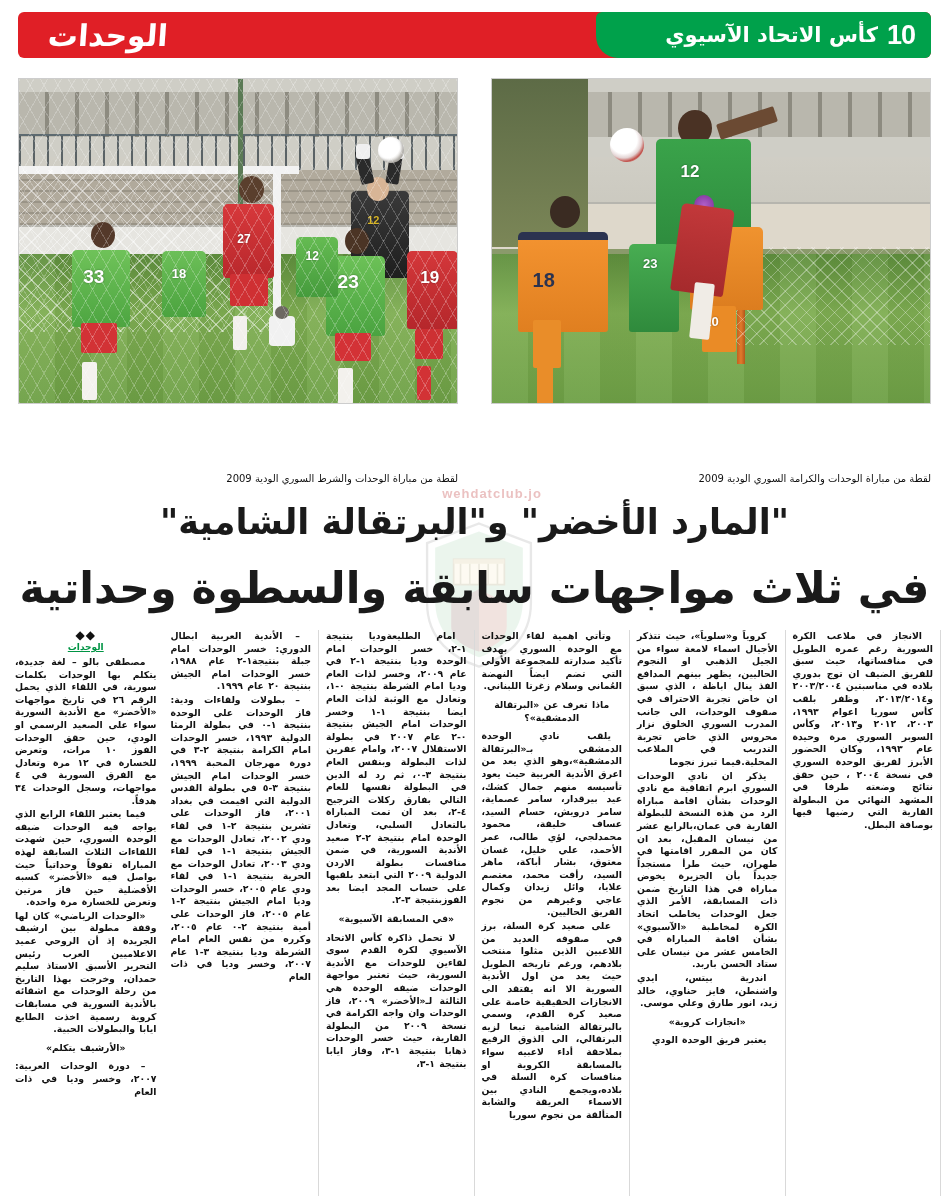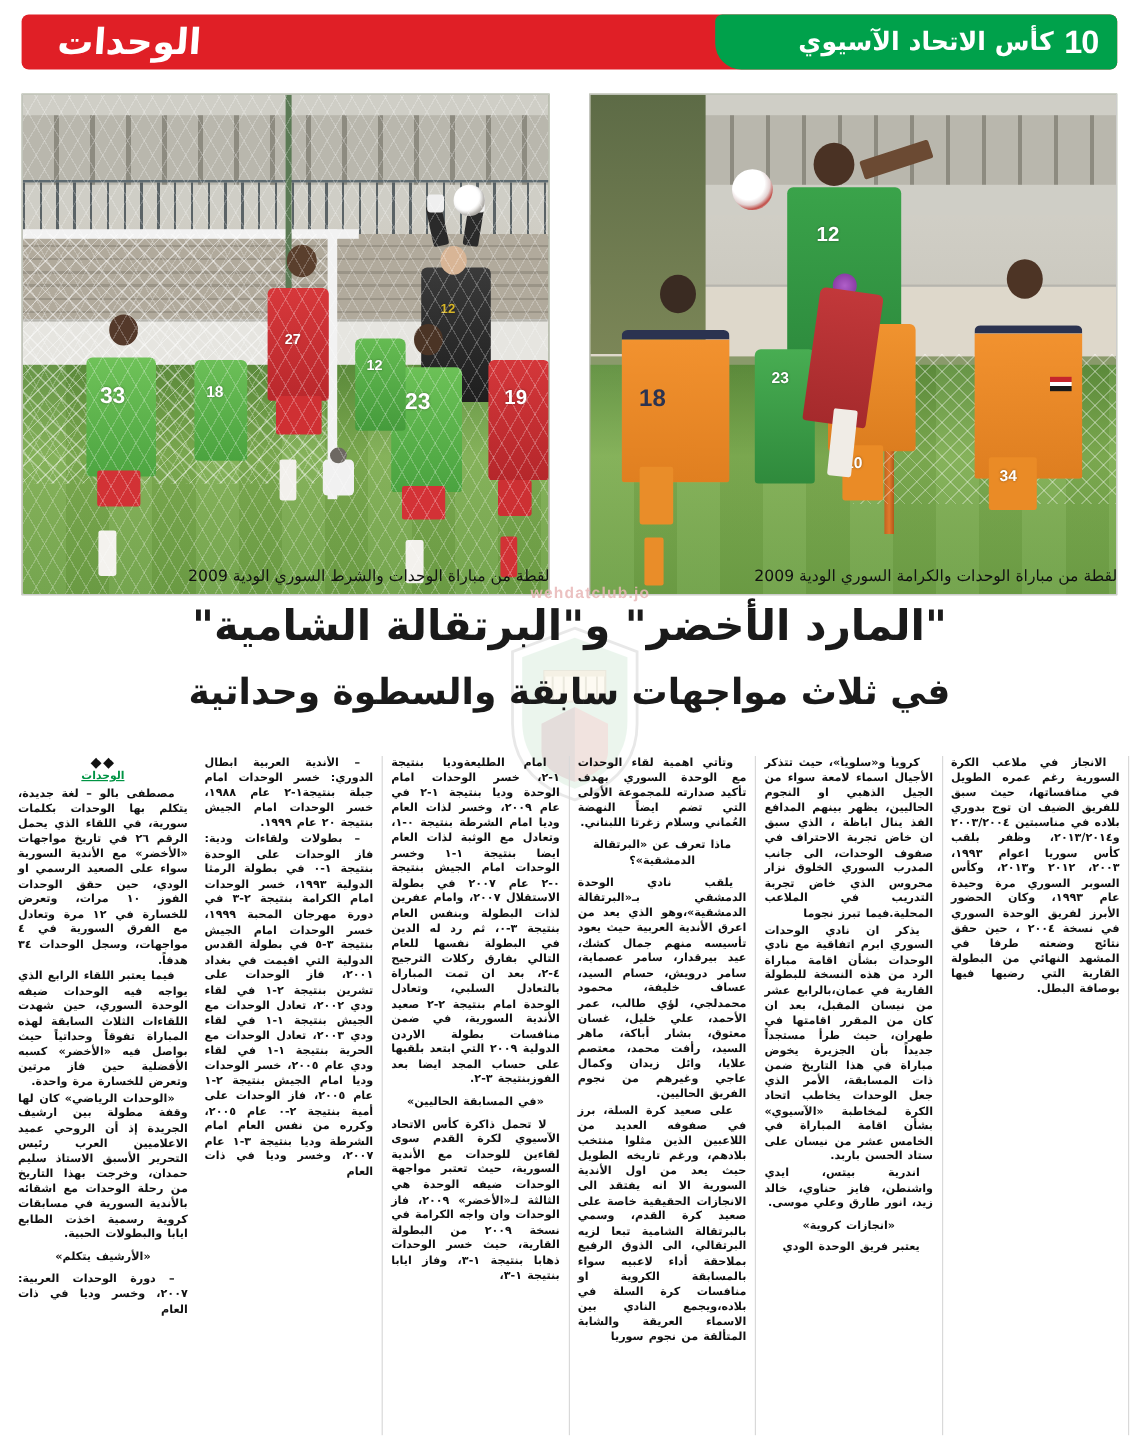--- a/index.html
+++ b/index.html
@@ -50,21 +50,21 @@
     display:flex;align-items:center;
     color:#ffffff;font-size:30px;font-weight:bold;
     font-family:"DejaVu Sans",sans-serif;
     letter-spacing:1px;
     transform:skewX(-4deg);
   }
 
   
   .photo-row{position:absolute;left:18px;top:78px;width:913px;height:390px;}
   .photo{
-    position:absolute;top:0;height:418px;width:440px;
+    position:absolute;top:0;height:326px;width:440px;
     overflow:hidden;background:#8a9a6b;
     border:1px solid #cdcdcd;box-sizing:border-box;
   }
   .photo-right{right:0;}
   .photo-left{left:0;}
 
   
   .sky{position:absolute;left:0;top:0;width:100%;height:46%;background:linear-gradient(#d8d6cf,#c9c7bd);}
   .standwall{position:absolute;left:0;top:0;width:100%;height:24%;background:#cfcec6;}
   .windowrow{position:absolute;left:0;top:4%;width:100%;height:14%;
@@ -103,36 +103,36 @@
   .photo-left .fence{position:absolute;left:0;top:0;width:100%;height:100%;
      background:repeating-linear-gradient(60deg,rgba(255,255,255,.22) 0 1px,transparent 1px 12px),
                 repeating-linear-gradient(-60deg,rgba(255,255,255,.22) 0 1px,transparent 1px 12px);}
 
   .crouch{position:absolute;background:#f1f1f1;border-radius:4px;}
 
   
   .captions{position:absolute;left:18px;top:473px;width:913px;height:18px;}
   .caption{
      position:absolute;top:0;width:440px;
-     font-size:13px;color:#111;direction:rtl;text-align:right;
+     font-size:10px;color:#111;direction:rtl;text-align:right;
      font-family:"DejaVu Sans",sans-serif;
   }
   .caption-right{right:0;}
   .caption-left{left:0;}
 
   
   .headline-zone{position:absolute;left:18px;top:496px;width:913px;height:128px;}
   .headline{
      position:absolute;right:0;width:913px;direction:rtl;text-align:center;
      color:#1a1a1a;font-weight:bold;
      font-family:"DejaVu Sans",sans-serif;
      white-space:nowrap;
   }
   .headline-1{top:0;font-size:35px;line-height:52px;letter-spacing:-.5px;}
-  .headline-2{top:56px;font-size:30px;line-height:52px;letter-spacing:-.5px;}
+  .headline-2{top:66px;font-size:43px;line-height:52px;letter-spacing:-.5px;}
 
   .watermark-text{
      position:absolute;left:402px;top:486px;width:180px;text-align:center;
      color:#e8b7b7;font-size:13px;font-weight:bold;letter-spacing:1px;
      font-family:"Liberation Sans",sans-serif;opacity:.85;
   }
   .watermark-crest{
      position:absolute;left:420px;top:520px;width:118px;height:150px;
      opacity:.17;pointer-events:none;
   }
@@ -223,29 +223,20 @@
       <div class="leg" style="left:22%;top:85%;width:16px;height:40px;background:#e98d29;"></div>
     </div>
 
     <div class="player" style="left:43%;top:40%;width:22%;height:58%;">
       <div class="torso" style="left:10%;top:10%;width:76%;height:44%;background:linear-gradient(#f0932f,#dc7d1f);"></div>
       <div class="leg" style="left:22%;top:52%;width:34px;height:46px;background:#ea8b26;">
         <span class="shirtnum" style="left:8%;top:16%;font-size:13px;">10</span>
       </div>
     </div>
 
-    <div class="player" style="left:72%;top:33%;width:24%;height:66%;">
-      <div class="head" style="left:30%;top:0;width:30px;height:33px;background:#4d3425;"></div>
-      <div class="torso" style="left:4%;top:20%;width:86%;height:44%;background:linear-gradient(#f2922f,#de7e20);border-top:7px solid #2b3350;">
-        <span style="position:absolute;right:10%;top:30%;width:18px;height:12px;background:linear-gradient(#c6262c 33%,#ffffff 33% 66%,#1a1a1a 66%);"></span>
-      </div>
-      <div class="leg" style="left:16%;top:60%;width:40px;height:44px;background:#ea8b26;">
-        <span class="shirtnum" style="left:22%;top:18%;font-size:13px;">34</span>
-      </div>
-    </div>
 
     <div class="player" style="left:28%;top:44%;width:18%;height:50%;">
       <div class="torso" style="left:18%;top:14%;width:64%;height:54%;background:linear-gradient(#48ad52,#2f8a3c);">
         <span class="shirtnum" style="left:28%;top:14%;font-size:13px;">23</span>
       </div>
     </div>
 
     <div class="player" style="left:38%;top:36%;width:20%;height:52%;">
       <div class="torso" style="left:20%;top:6%;width:60%;height:52%;background:linear-gradient(#c2383a,#a52a2c);transform:rotate(8deg);"></div>
       <div class="leg" style="left:38%;top:52%;width:20px;height:56px;background:#f0ece6;transform:rotate(6deg);"></div>
@@ -364,21 +355,21 @@
       <p class="indent">«الوحدات الرياضي» كان لها وقفة مطولة بين ارشيف الجريدة إذ أن الروحي عميد الاعلاميين العرب رئيس التحرير الأسبق الاستاذ سليم حمدان، وخرجت بهذا التاريخ من رحلة الوحدات مع اشقائه بالأندية السورية في مسابقات كروية رسمية اخذت الطابع ايابا والبطولات الحبية.</p>
       <p class="subhead">«الأرشيف يتكلم»</p>
       <p class="indent">– دورة الوحدات العربية: ٢٠٠٧، وخسر وديا في ذات العام</p>
     </div>
     <div class="col">
       <p class="indent">– الأندية العربية ابطال الدوري: خسر الوحدات امام جبلة بنتيجة١-٢ عام ١٩٨٨، خسر الوحدات امام الجيش بنتيجة ٢٠ عام ١٩٩٩.</p>
       <p class="indent">– بطولات ولقاءات ودية: فاز الوحدات على الوحدة بنتيجة ١-٠ في بطولة الرمثا الدولية ١٩٩٣، خسر الوحدات امام الكرامة بنتيجة ٢-٣ في دورة مهرجان المحبة ١٩٩٩، خسر الوحدات امام الجيش بنتيجة ٣-٥ في بطولة القدس الدولية التي اقيمت في بغداد ٢٠٠١، فاز الوحدات على تشرين بنتيجة ٢-١ في لقاء ودي ٢٠٠٢، تعادل الوحدات مع الجيش بنتيجة ١-١ في لقاء ودي ٢٠٠٣، تعادل الوحدات مع الحرية بنتيجة ١-١ في لقاء ودي عام ٢٠٠٥، خسر الوحدات وديا امام الجيش بنتيجة ٢-١ عام ٢٠٠٥، فاز الوحدات على أمية بنتيجة ٢-٠ عام ٢٠٠٥، وكرره من نفس العام امام الشرطة وديا بنتيجة ٣-١ عام ٢٠٠٧، وخسر وديا في ذات العام</p>
     </div>
     <div class="col">
       <p class="indent">امام الطليعةوديا بنتيجة ١-٢، خسر الوحدات امام الوحدة وديا بنتيجة ١-٢ في عام ٢٠٠٩، وخسر لذات العام وديا امام الشرطة بنتيجة ٠-١، وتعادل مع الوثبة لذات العام ايضا بنتيجة ١-١ وخسر الوحدات امام الجيش بنتيجة ٠-٢ عام ٢٠٠٧ في بطولة الاستقلال ٢٠٠٧، وامام عفرين لذات البطولة وبنفس العام بنتيجة ٣-٠، ثم رد له الدين في البطولة نفسها للعام التالي بفارق ركلات الترجيح ٤-٢، بعد ان تمت المباراة بالتعادل السلبي، وتعادل الوحدة امام بنتيجة ٢-٢ صعيد الأندية السورية، في ضمن منافسات بطولة الاردن الدولية ٢٠٠٩ التي ابتعد بلقبها على حساب المجد ايضا بعد الفوزبنتيجة ٣-٢.</p>
-      <p class="subhead">«في المسابقة الحاليين»</p>
+      <p class="subhead">«في المسابقة الآسيوية»</p>
       <p class="indent">لا تحمل ذاكرة كأس الاتحاد الآسيوي لكرة القدم سوى لقاءين للوحدات مع الأندية السورية، حيث تعتبر مواجهة الوحدات ضيفه الوحدة هي الثالثة لـ«الأخضر» ٢٠٠٩، فاز الوحدات وان واجه الكرامة في نسخة ٢٠٠٩ من البطولة القارية، حيث خسر الوحدات ذهابا بنتيجة ١-٣، وفاز ايابا بنتيجة ١-٣،</p>
     </div>
     <div class="col">
       <p class="indent">وتأتي اهمية لقاء الوحدات مع الوحدة السوري بهدف تأكيد صدارته للمجموعة الأولى التي تضم ايضاً النهضة العُماني وسلام زغرتا اللبناني.</p>
       <p class="subhead">ماذا تعرف عن «البرتقالة الدمشقية»؟</p>
       <p class="indent">يلقب نادي الوحدة الدمشقي بـ«البرتقالة الدمشقية»،وهو الذي يعد من اعرق الأندية العربية حيث يعود تأسيسه منهم جمال كشك، عيد بيرقدار، سامر عصماية، سامر درويش، حسام السيد، عساف خليفة، محمود محمدلجي، لؤي طالب، عمر الأحمد، علي خليل، غسان معتوق، بشار أباكة، ماهر السيد، رأفت محمد، معتصم علايا، وائل زيدان وكمال عاجي وغيرهم من نجوم الفريق الحاليين.</p>
       <p class="indent">على صعيد كرة السلة، برز في صفوفه العديد من اللاعبين الذين مثلوا منتخب بلادهم، ورغم تاريخه الطويل حيث يعد من اول الأندية السورية الا انه يفتقد الى الانجازات الحقيقية خاصة على صعيد كرة القدم، وسمي بالبرتقالة الشامية تبعا لزيه البرتقالي، الى الذوق الرفيع بملاحقة أداء لاعبيه سواء بالمسابقة الكروية او منافسات كرة السلة في بلاده،ويجمع النادي بين الاسماء العريقة والشابة المتألقة من نجوم سوريا</p>
     </div>
     <div class="col">
       <p class="indent">كروياً و«سلوياً»، حيث تتذكر الأجيال اسماء لامعة سواء من الجيل الذهبي او النجوم الحاليين، يظهر بينهم المدافع الفذ ينال اباظة ، الذي سبق ان خاض تجربة الاحتراف في صفوف الوحدات، الى جانب المدرب السوري الخلوق نزار محروس الذي خاض تجربة التدريب في الملاعب المحلية.فيما تبرز نجوما</p>

